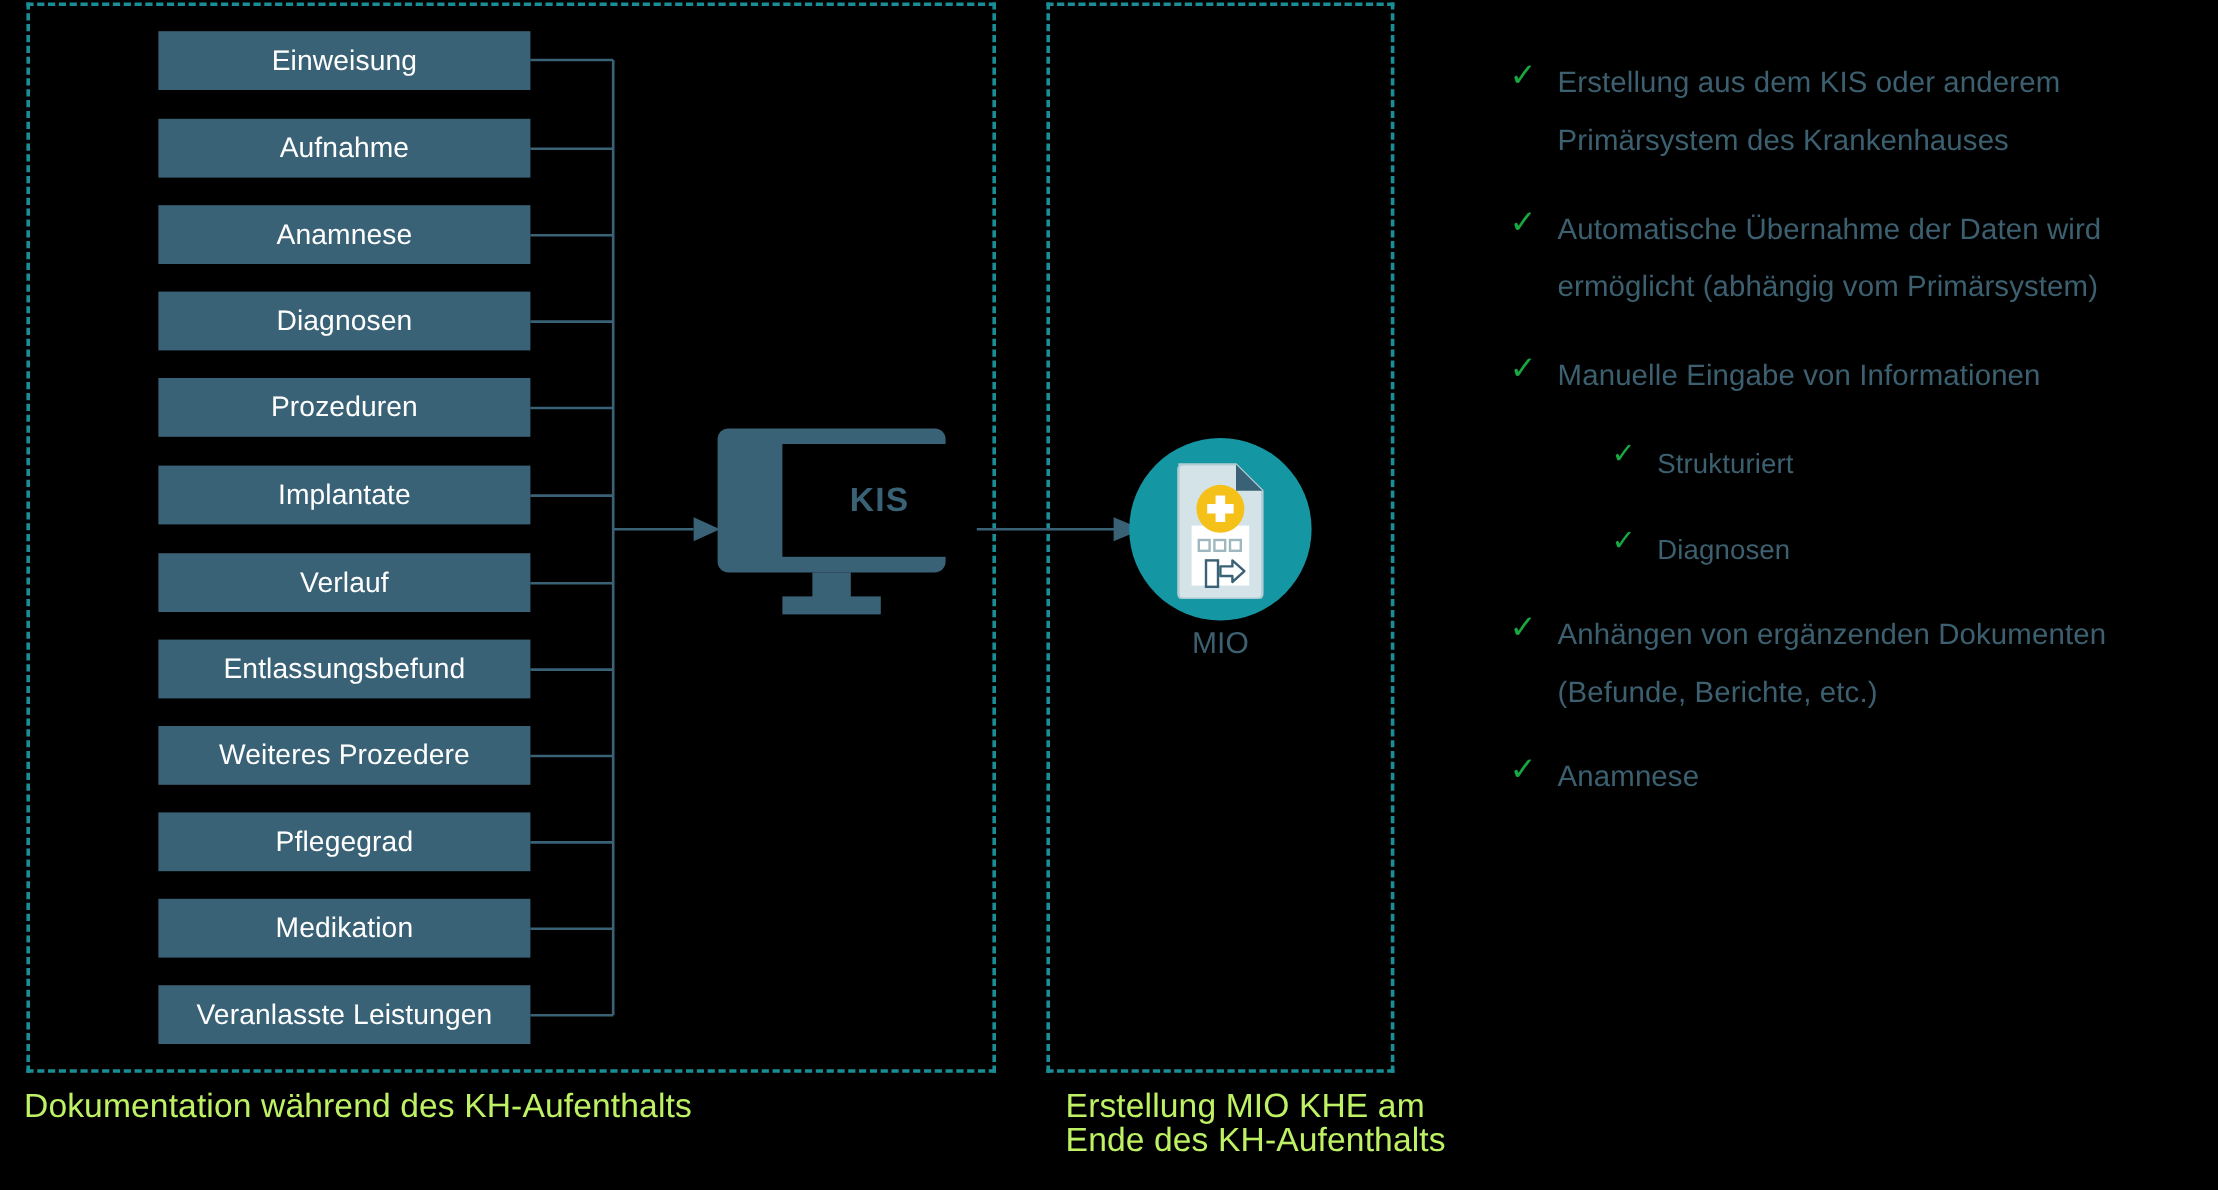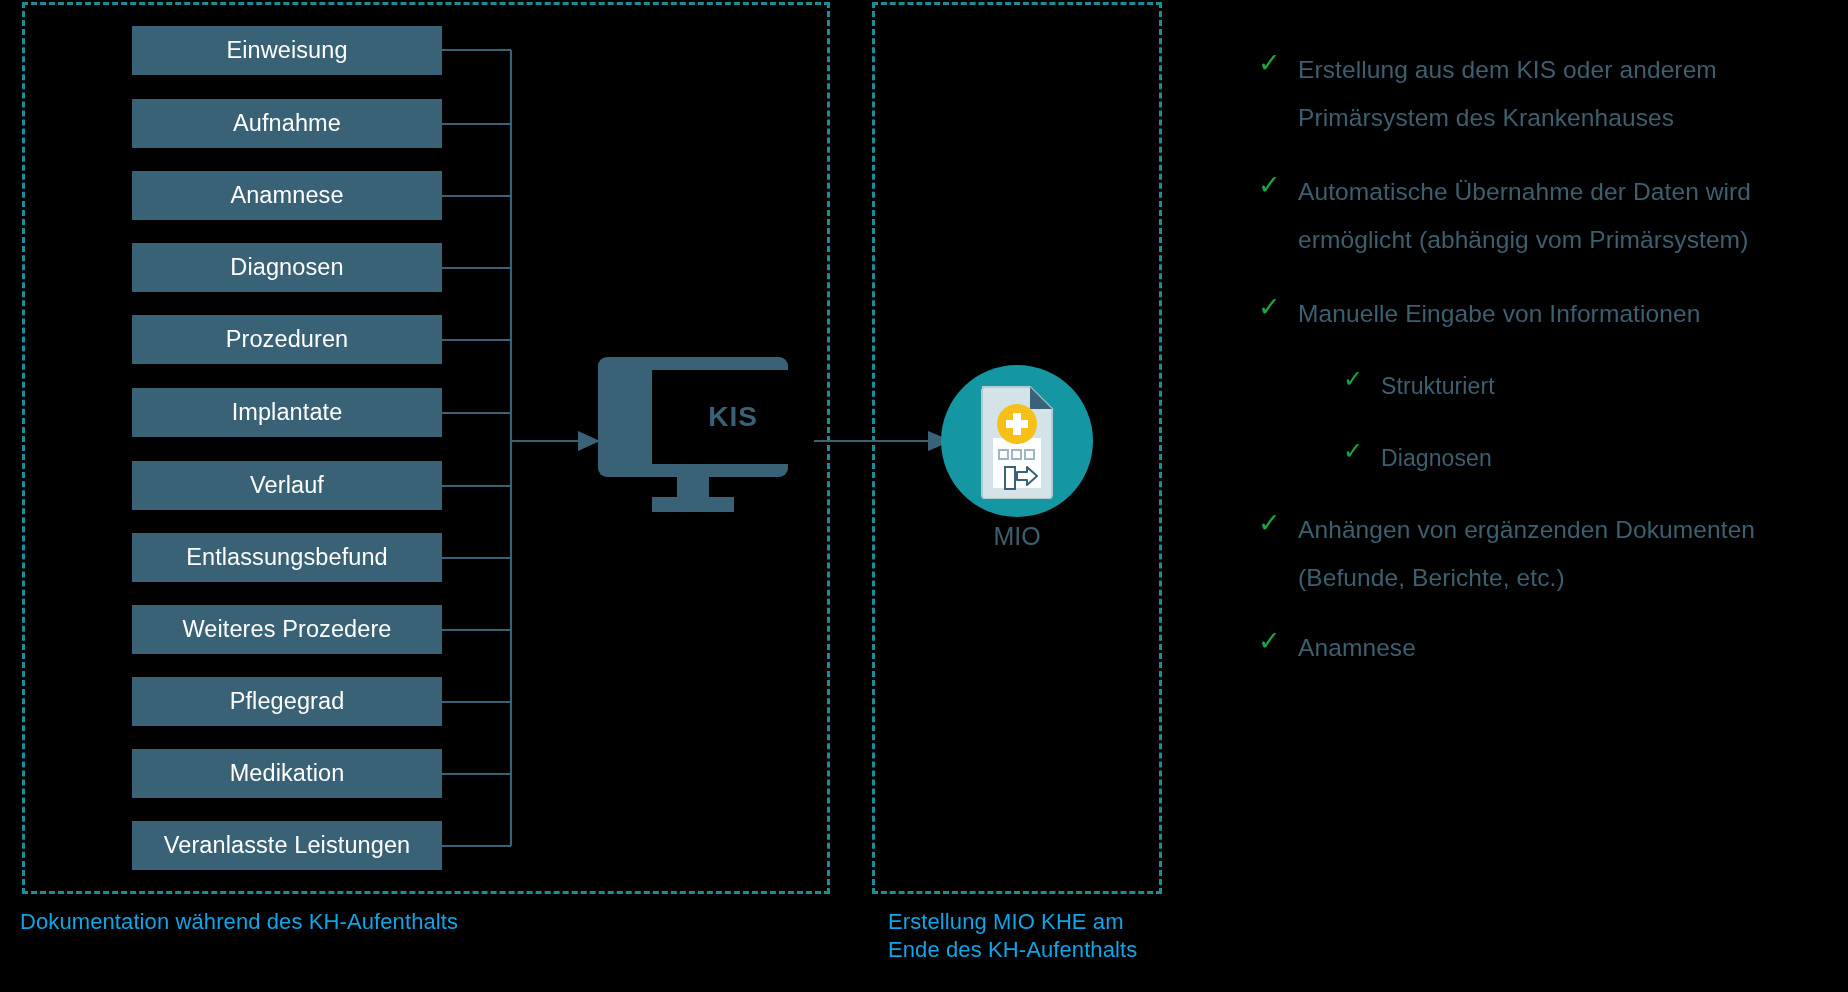--- a/index.html
+++ b/index.html
@@ -9,21 +9,21 @@
     overflow:hidden;position:relative;
   }
   .stage{position:absolute;left:0;top:0;width:1468px;height:992px;text-decoration:underline;}
 
   
   .panel{position:absolute;border:3px dashed #1a8e96;box-sizing:border-box;}
   #panel-left{left:22px;top:2px;width:808px;height:892px;}
   #panel-right{left:872px;top:2px;width:290px;height:892px;}
 
   .panel-caption{
-    position:absolute;color:#0ea5e9;font-size:22px;line-height:28px;
+    position:absolute;color:#bef264;font-size:28px;line-height:28px;
     letter-spacing:.1px;white-space:pre-line;
   }
   #caption-left{left:20px;top:908px;width:700px;}
   #caption-right{left:888px;top:908px;width:330px;}
 
   
   .docbox{
     position:absolute;left:132px;width:310px;height:49px;
     background:#3a6276;color:#ffffff;
     display:flex;align-items:center;justify-content:center;

